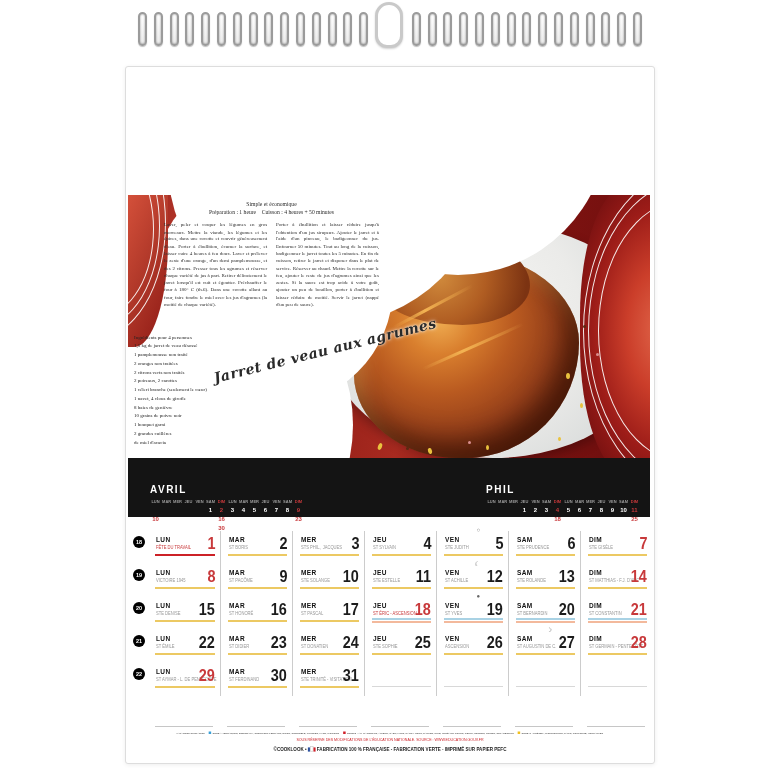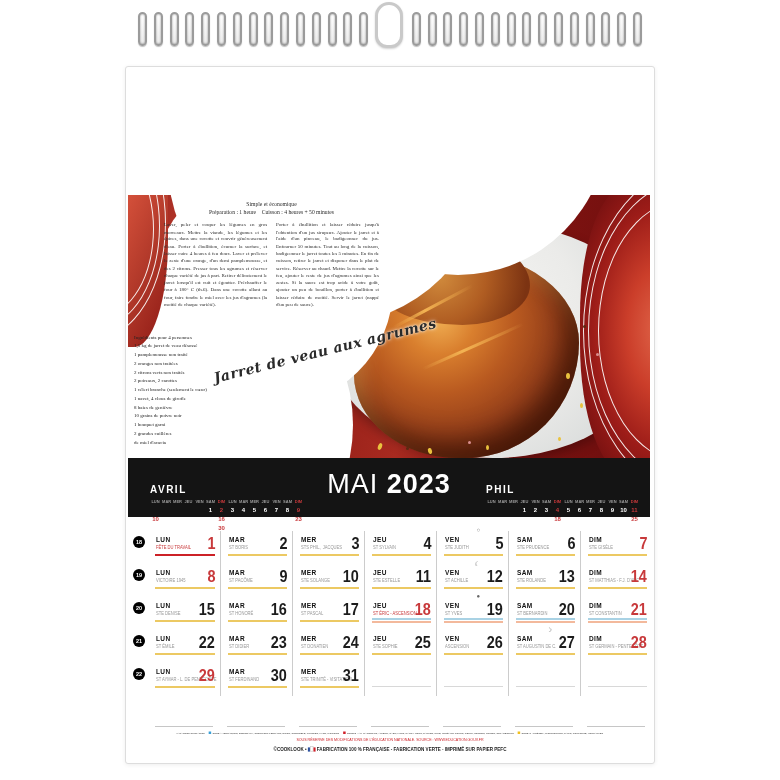--- a/index.html
+++ b/index.html
@@ -275,24 +275,20 @@
             <span class="md red">30</span>
             <span class="md"></span>
             <span class="md"></span>
             <span class="md"></span>
             <span class="md"></span>
             <span class="md"></span>
             <span class="md"></span>
             <span class="md"></span>
           </div>
       </div>
-      <div class="maititle">
-        <span>MAI</span>
-        <b>2023</b>
-      </div>
       <div class="mini juin">
         <div class="mt">PHIL</div>
         <div class="mini-grid">
             <span class="mh">LUN</span>
             <span class="mh">MAR</span>
             <span class="mh">MER</span>
             <span class="mh">JEU</span>
             <span class="mh">VEN</span>
             <span class="mh">SAM</span>
             <span class="mh red">DIM</span>

